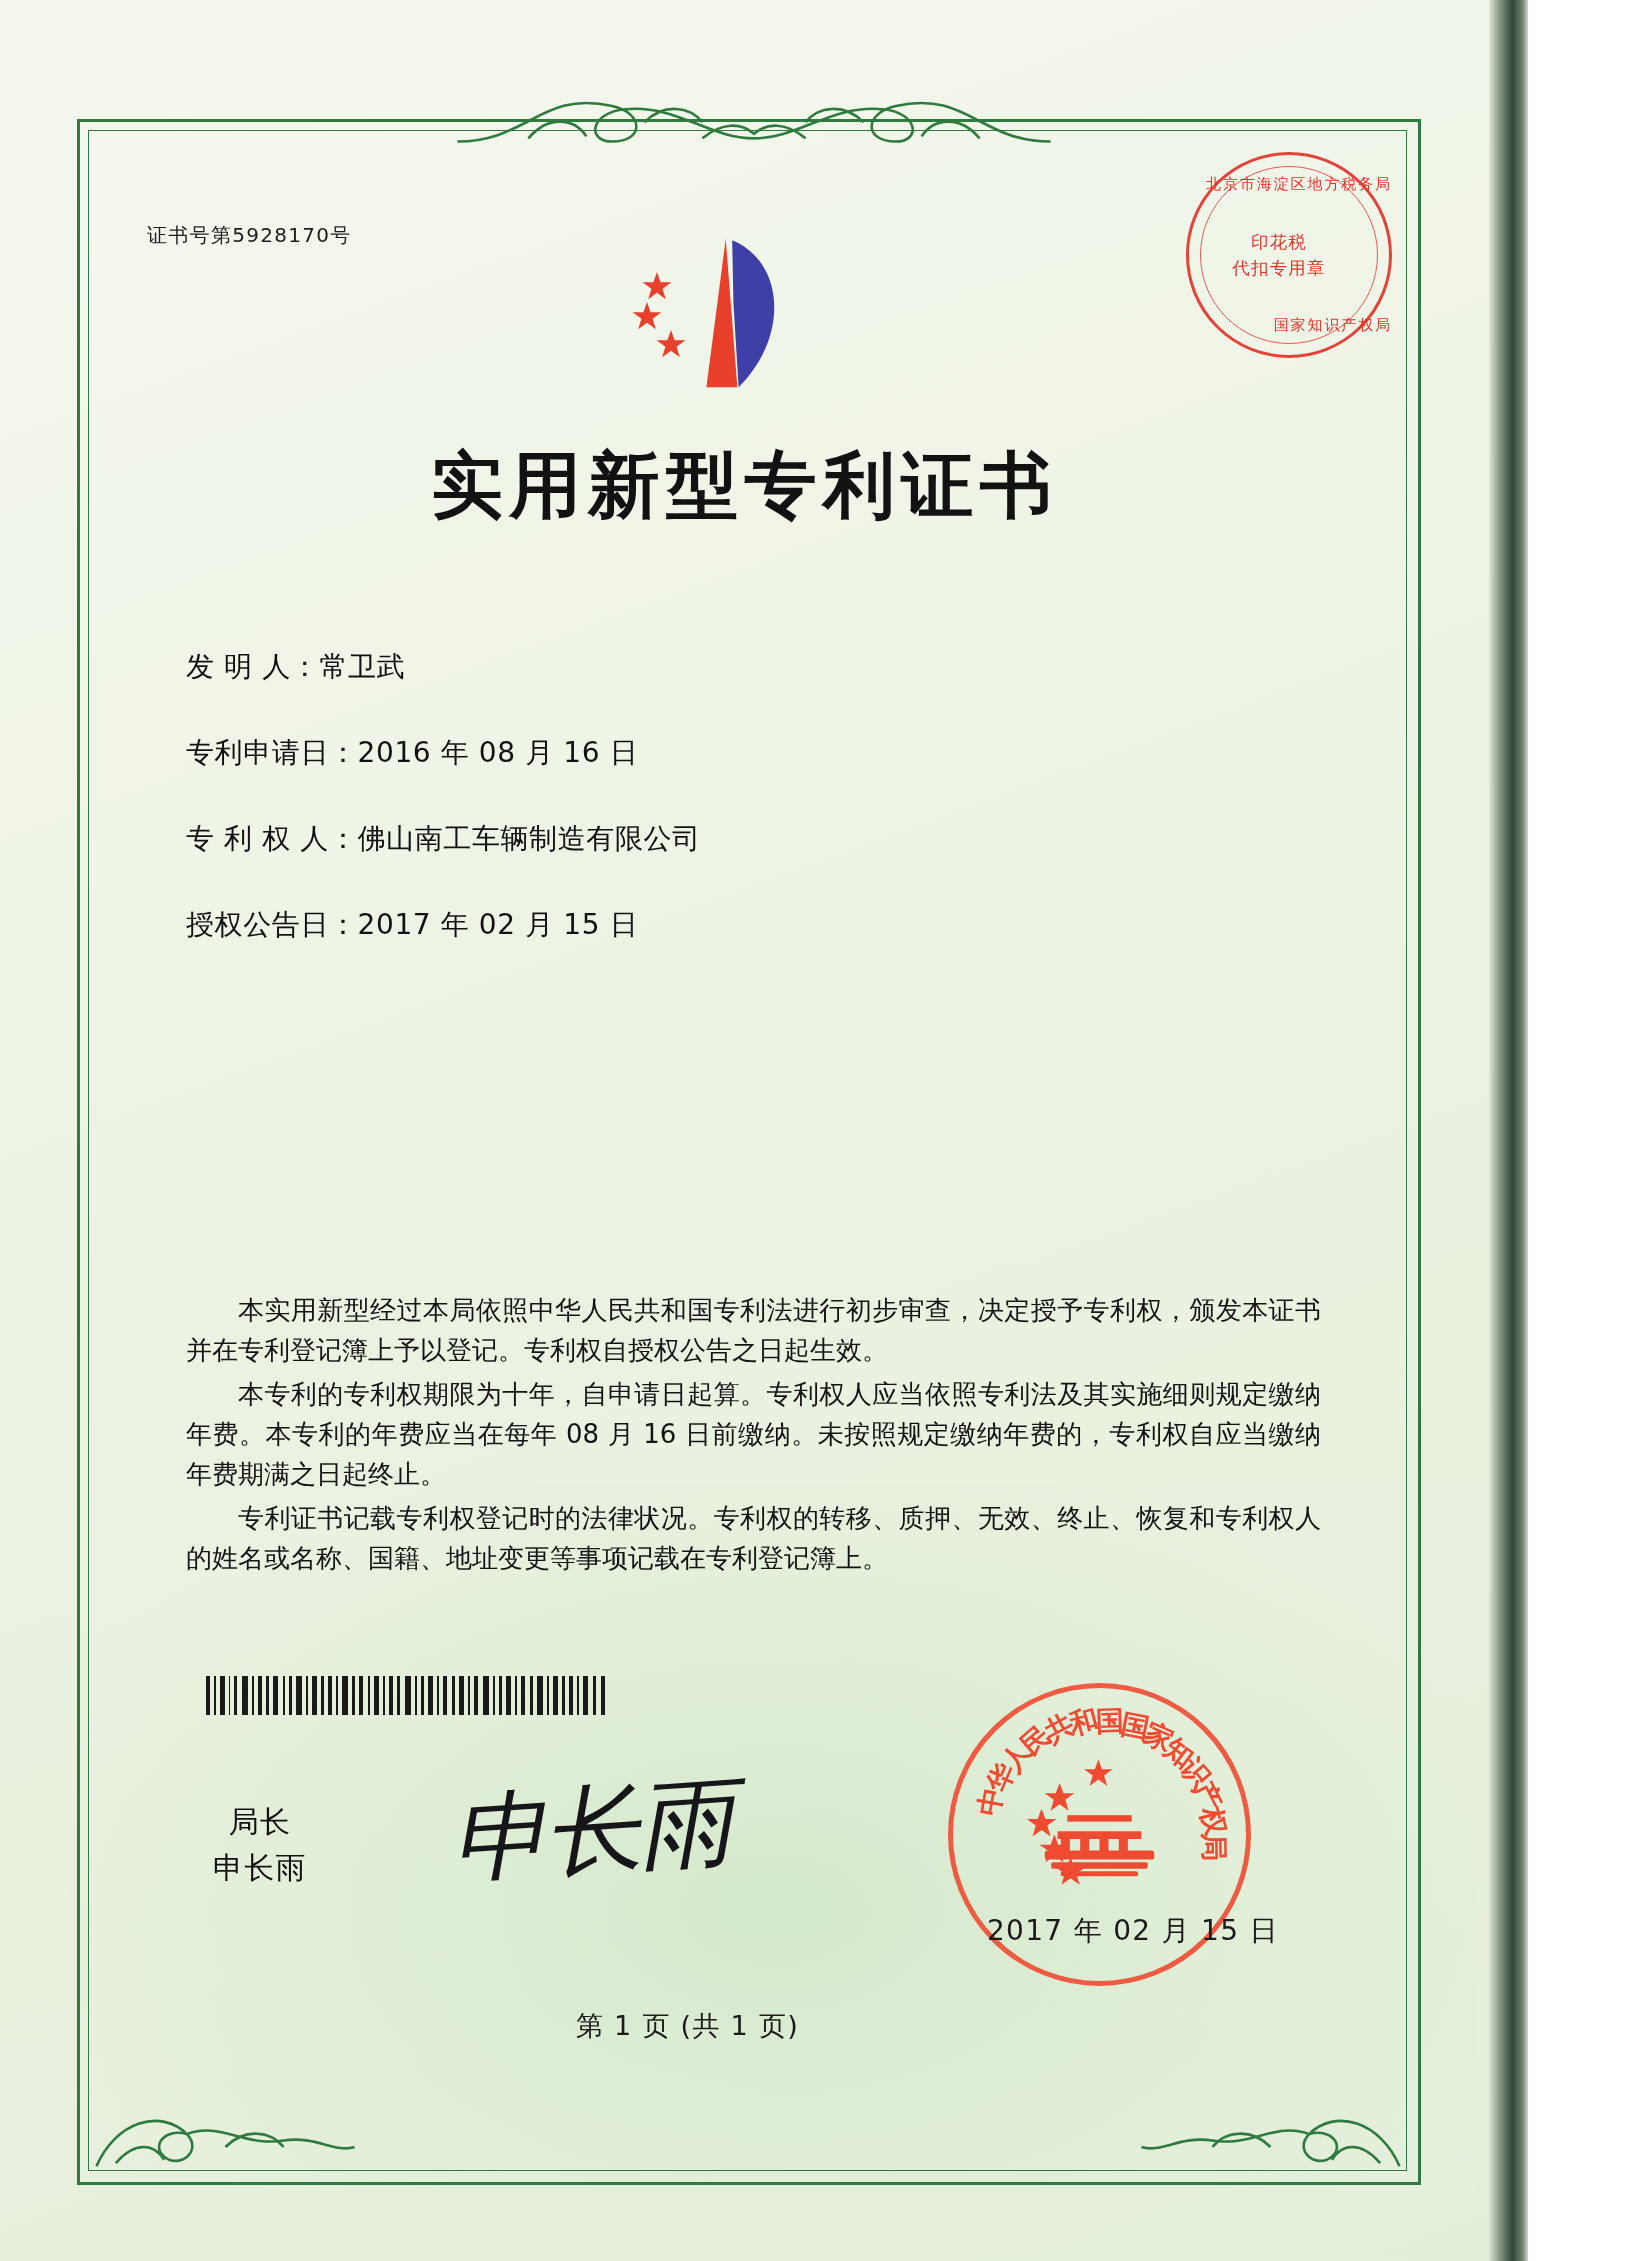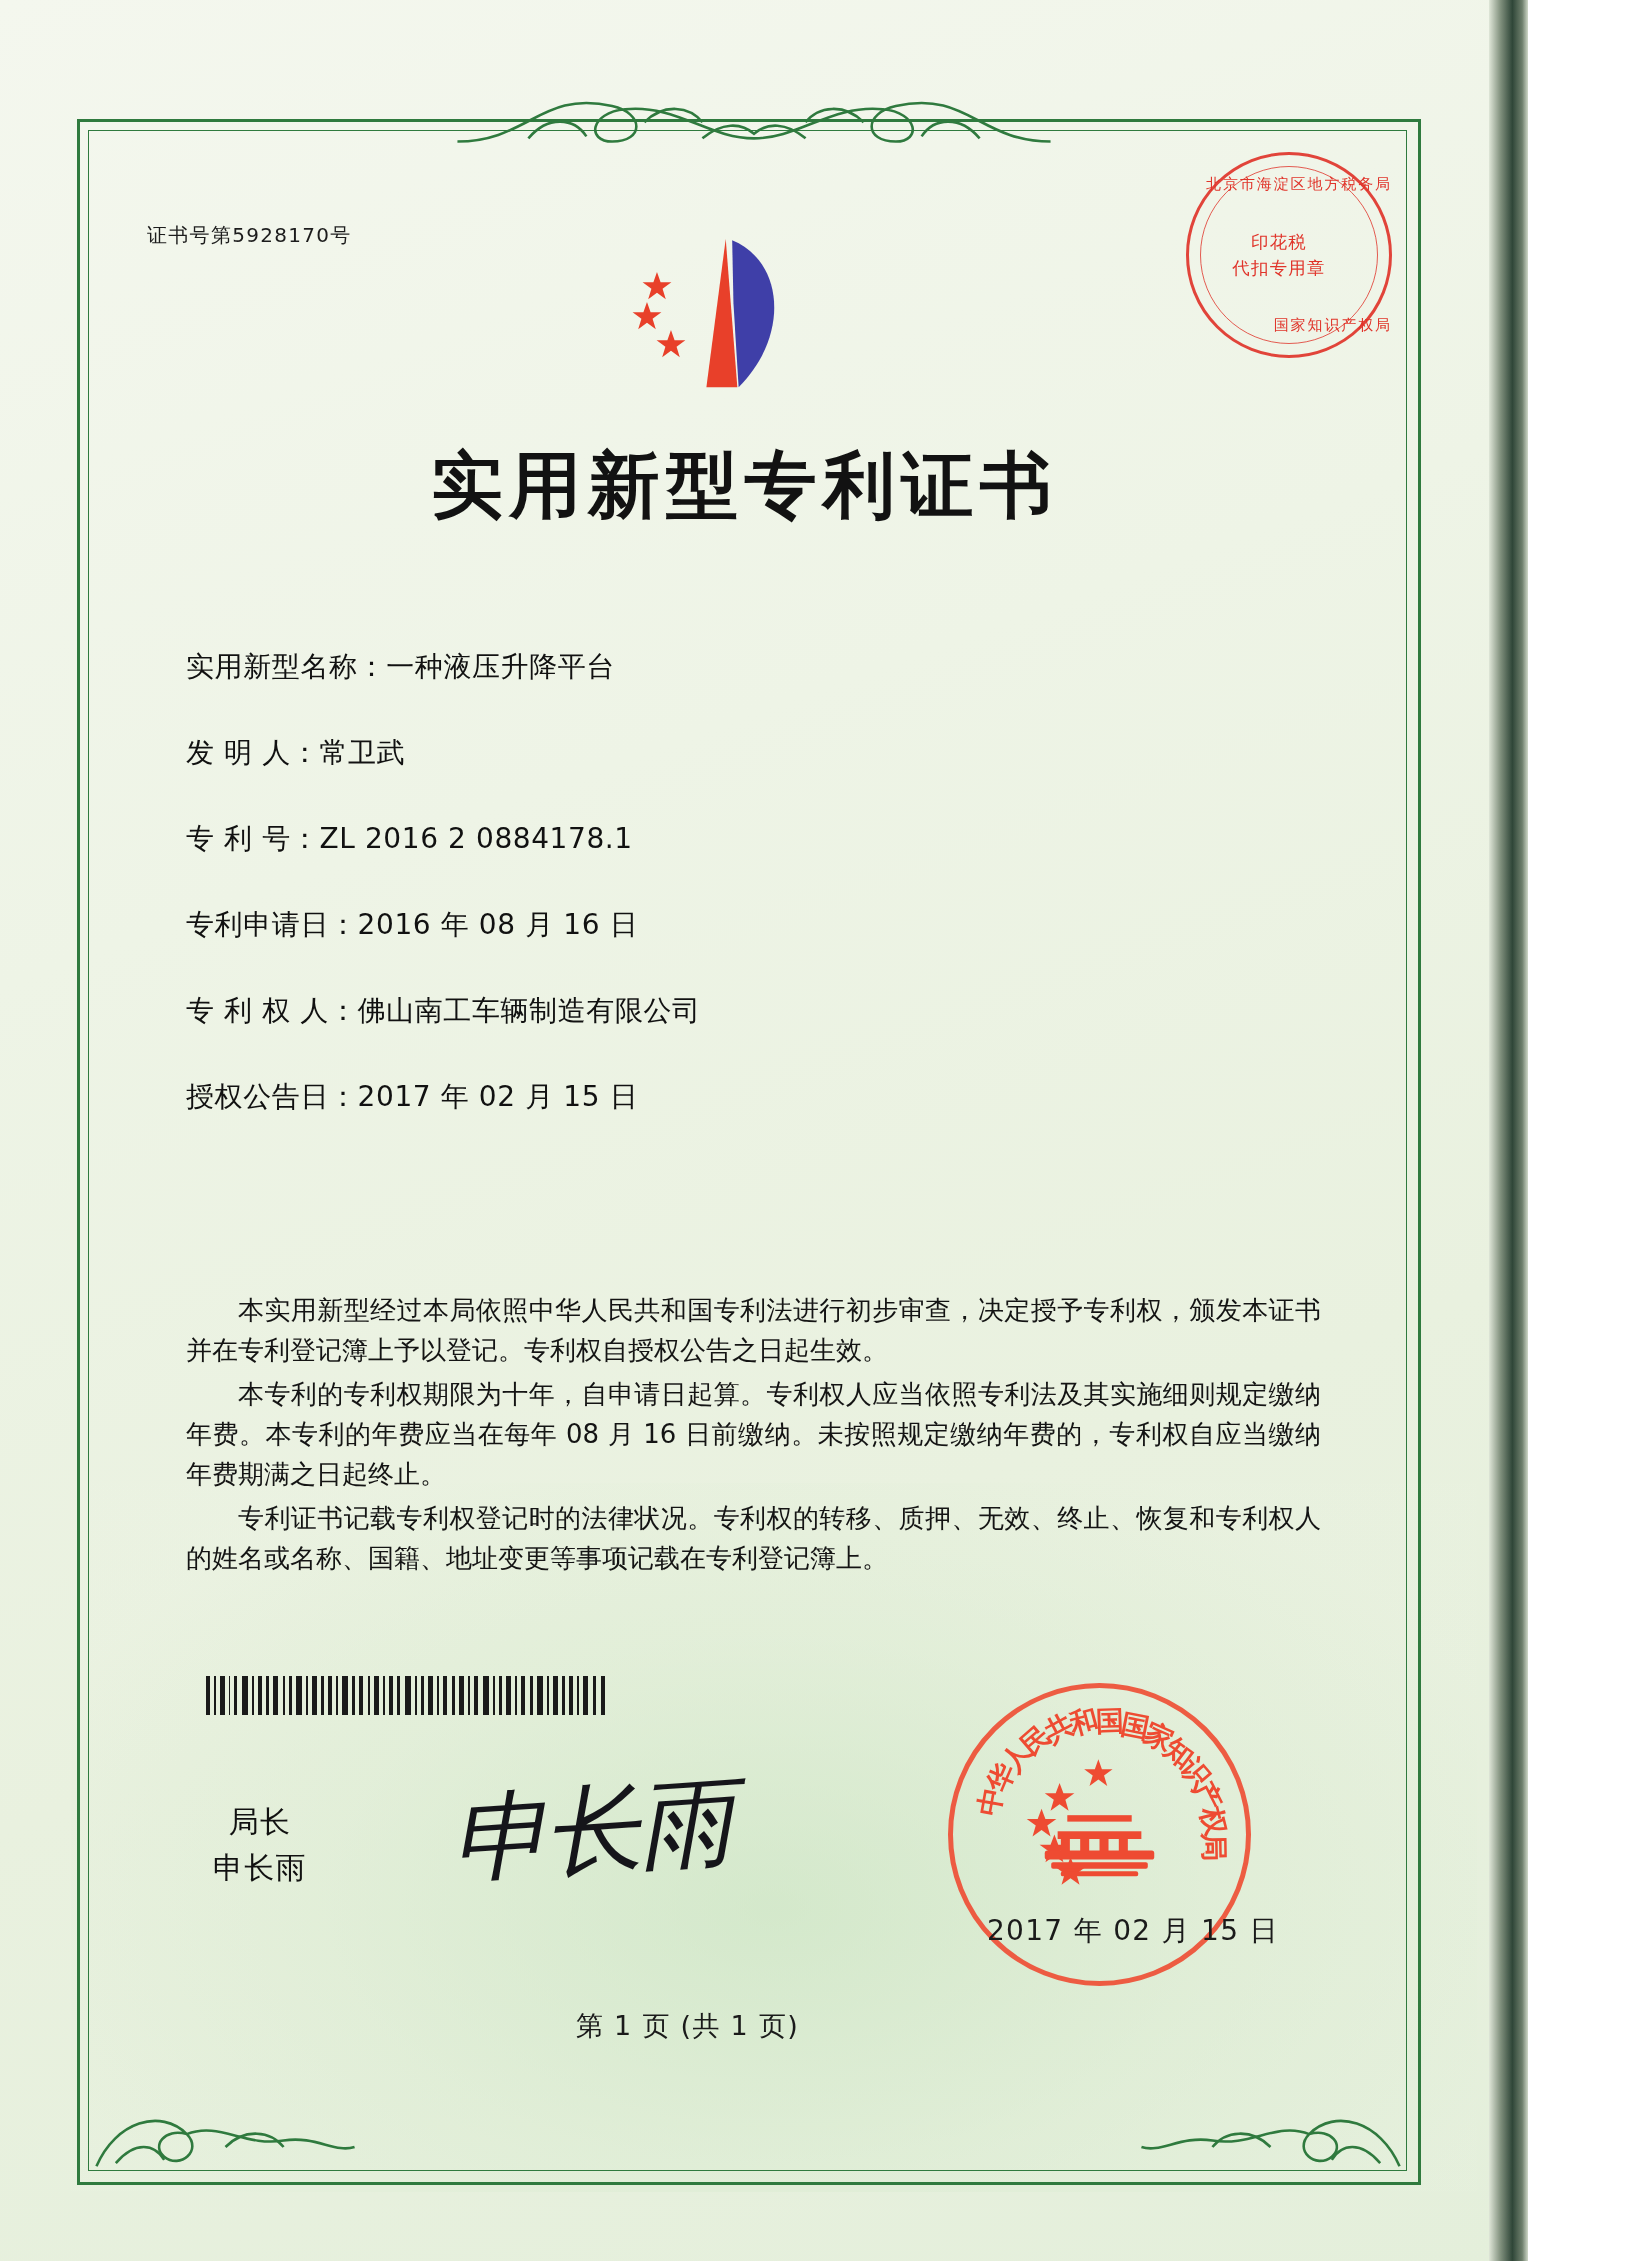--- a/index.html
+++ b/index.html
@@ -298,27 +298,21 @@
       <div>印花税</div>
       <div>代扣专用章</div>
     </div>
     <div class="arc-bottom">国家知识产权局</div>
   </div>
 
   <div class="title">实用新型专利证书</div>
 
   <div class="fields">
     <div class="field">
-      <span class="lbl">实用新型名称：</span><span class="val">一种液压升降平台</span>
-    </div>
-    <div class="field">
       <span class="lbl">发  明  人：</span><span class="val">常卫武</span>
-    </div>
-    <div class="field">
-      <span class="lbl">专  利  号：</span><span class="val">ZL 2016 2 0884178.1</span>
     </div>
     <div class="field">
       <span class="lbl">专利申请日：</span><span class="val">2016 年 08 月 16 日</span>
     </div>
     <div class="field">
       <span class="lbl">专 利 权 人：</span><span class="val">佛山南工车辆制造有限公司</span>
     </div>
     <div class="field">
       <span class="lbl">授权公告日：</span><span class="val">2017 年 02 月 15 日</span>
     </div>

